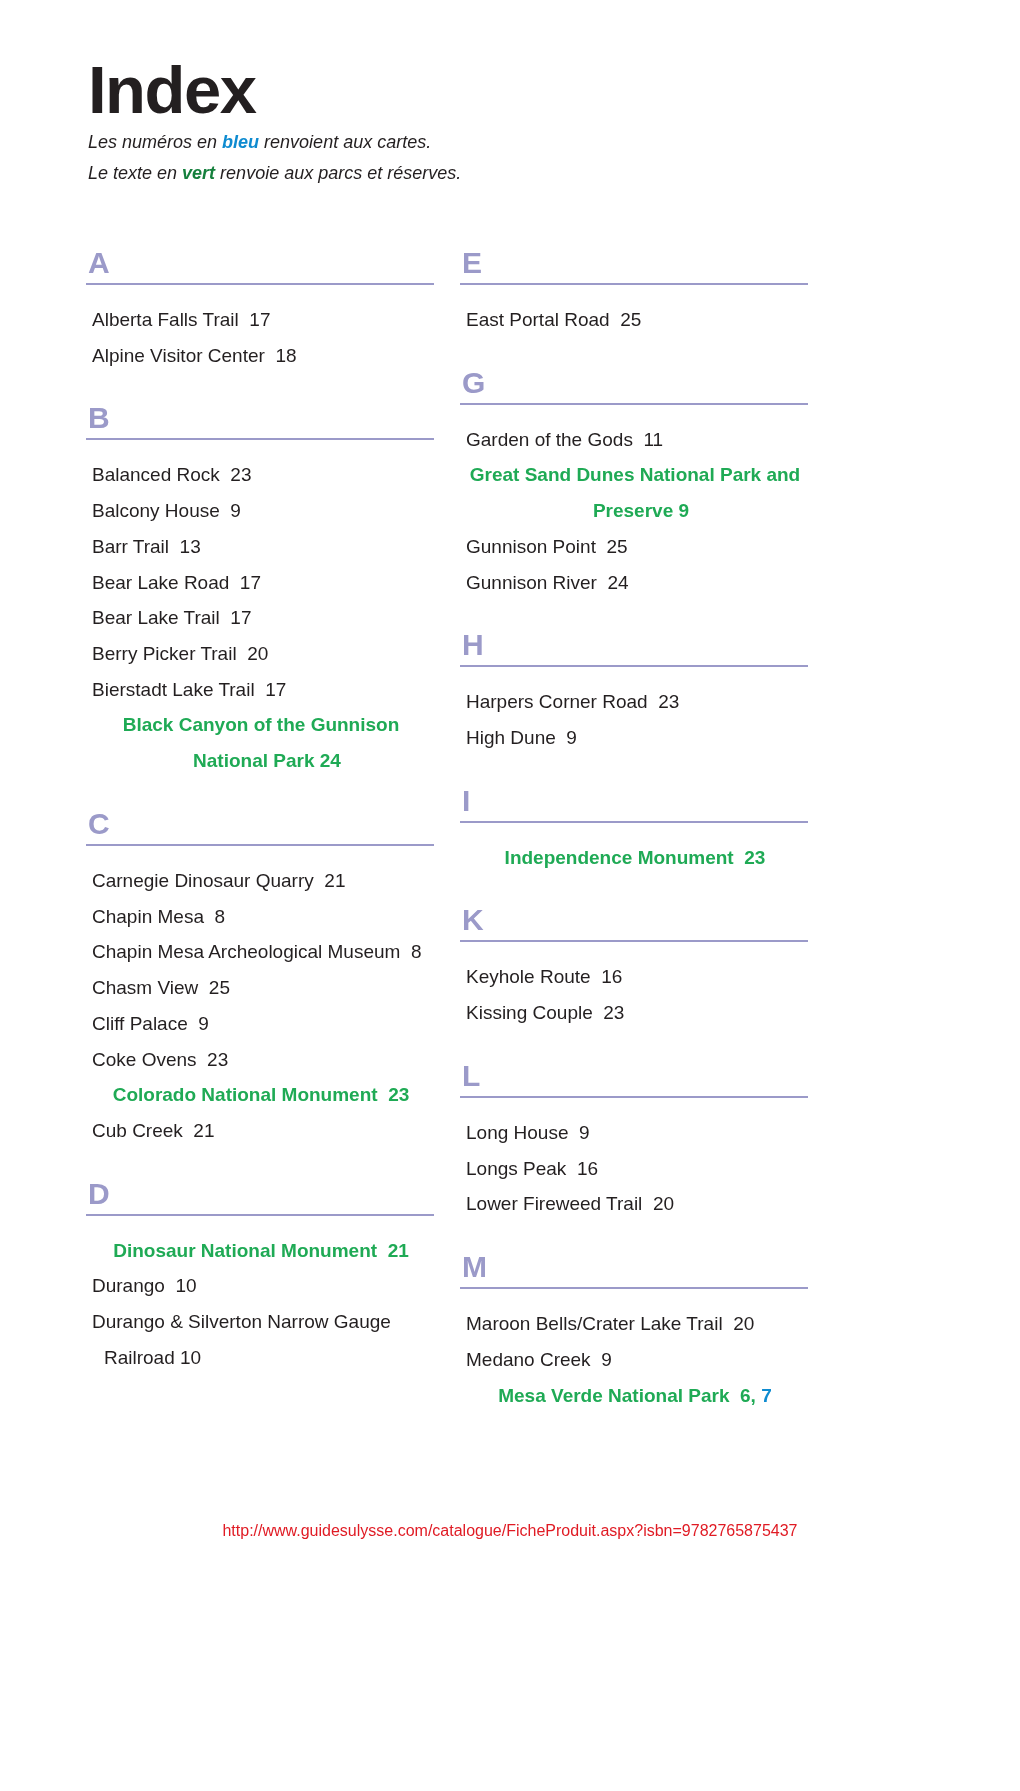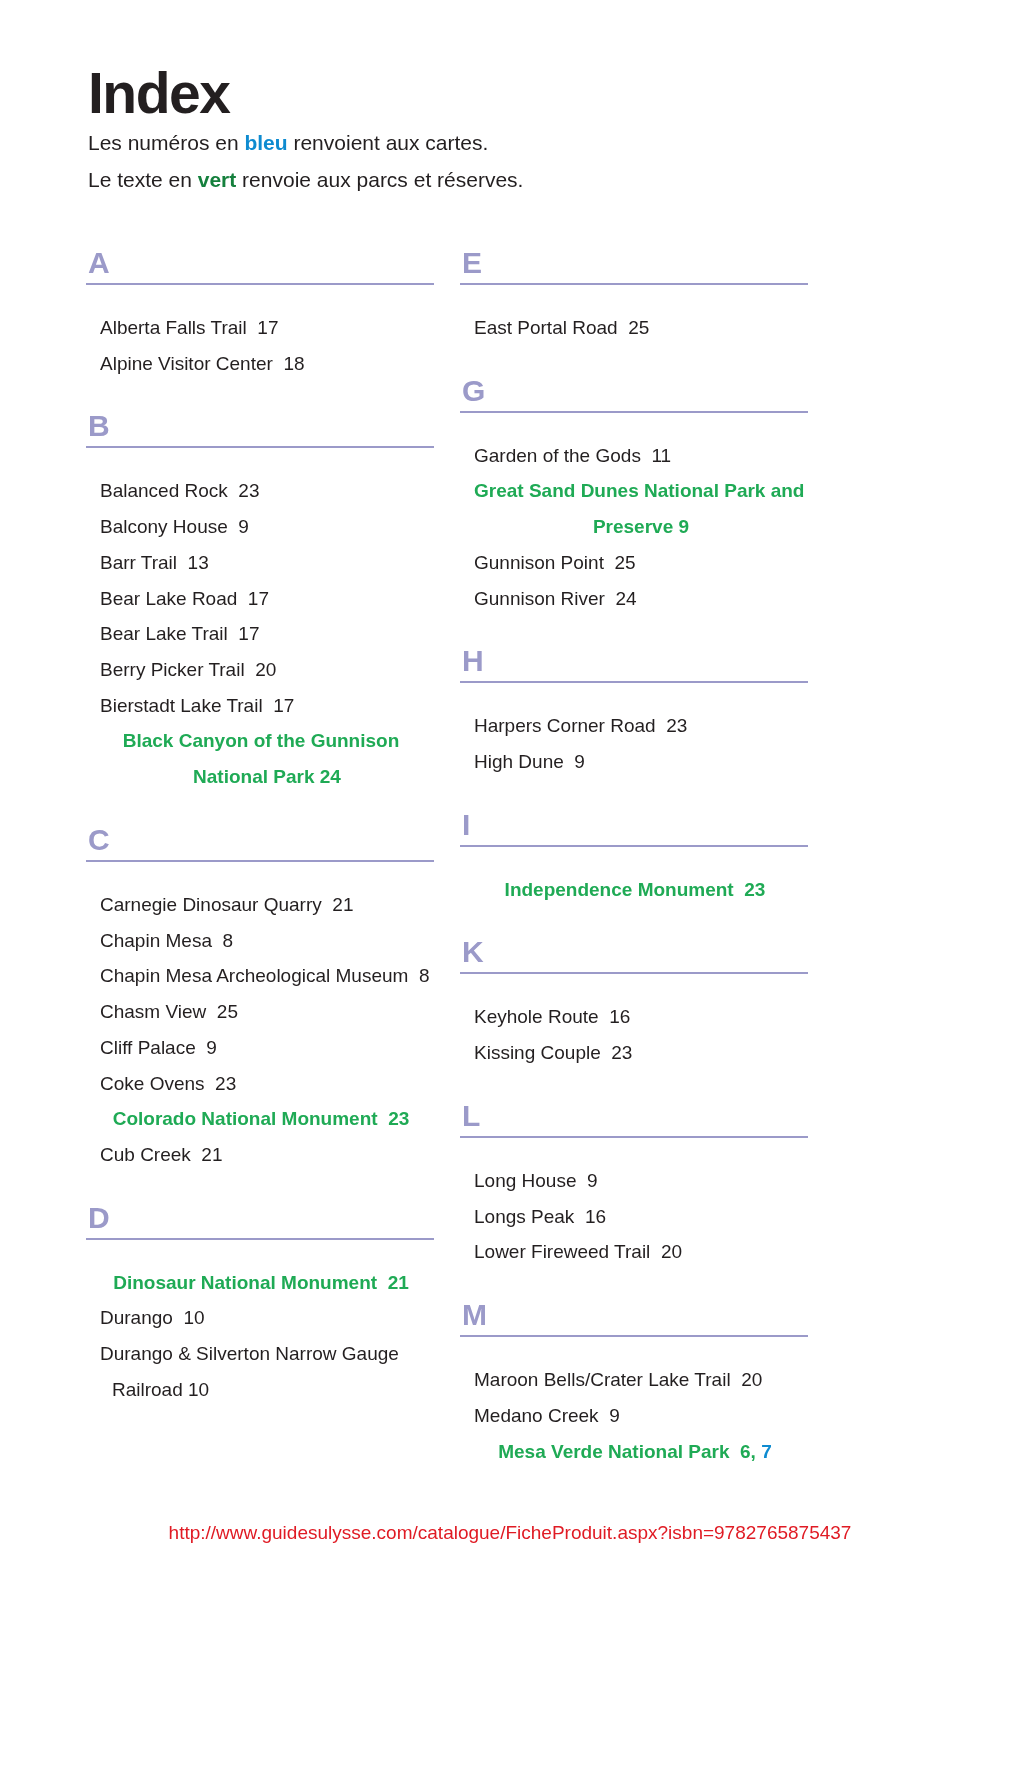--- a/index.html
+++ b/index.html
@@ -26,34 +26,35 @@
   }
 
   
   .header {
     position: absolute;
     left: 88px;
     top: 58px;
     width: 860px;
   }
   .title {
-    font-size: 57px;
+    font-size: 67px;
     line-height: 0.92;
     font-weight: bold;
     letter-spacing: -1.5px;
     color: #231f20;
-    margin: 9px 0 6px 0;
+    margin: 1px 0 6px 0;
     font-family: "Liberation Sans", sans-serif;
   }
   .subtitle {
-    font-size: 21px;
+    font-size: 18px;
     line-height: 1.72;
     color: #231f20;
     font-weight: normal;
     white-space: nowrap;
+    font-style: italic;
   }
   .kw-blue {
     color: #0e8bd0;
     font-weight: bold;
   }
   .kw-green {
     color: #15803d;
     font-weight: bold;
   }
 
@@ -81,21 +82,21 @@
     font-size: 30px;
     font-weight: bold;
     color: #9b9ac9;
     line-height: 1;
     padding: 0 0 5px 2px;
     border-bottom: 2px solid #9b9ac9;
     margin: 0;
     letter-spacing: 0px;
   }
   .entries {
-    margin: 12px;
+    margin: 4px;
     padding: 13px 0 0 0;
     list-style: none;
   }
   .entry {
     font-size: 19px;
     line-height: 1.88;
     color: #231f20;
     padding-left: 2px;
     text-indent: 0;
   }
@@ -117,21 +118,21 @@
   
   .section + .section { margin-top: 30px; }
 
   
   .footer-url {
     position: absolute;
     left: 0;
     top: 1522px;
     width: 1020px;
     text-align: center;
-    font-size: 19px;
+    font-size: 16px;
     color: #e01b24;
     font-family: "Liberation Sans", sans-serif;
   }
 </style>
 </head>
 <body>
 
 <div class="page">
 
   <div class="header">

